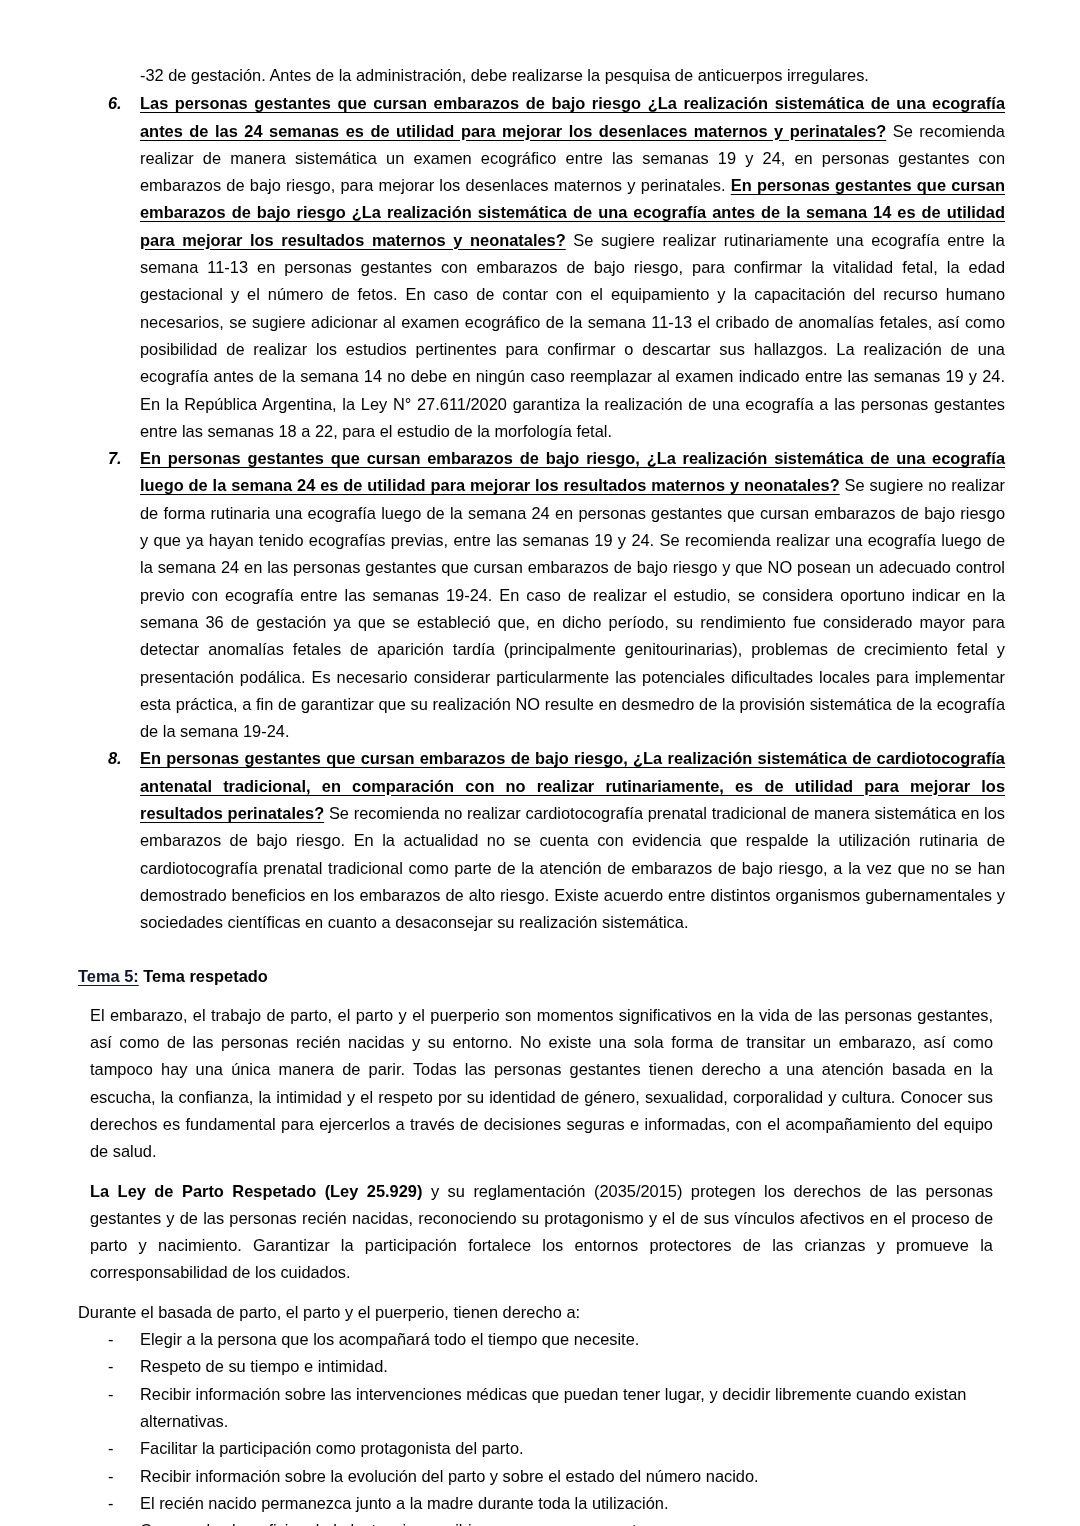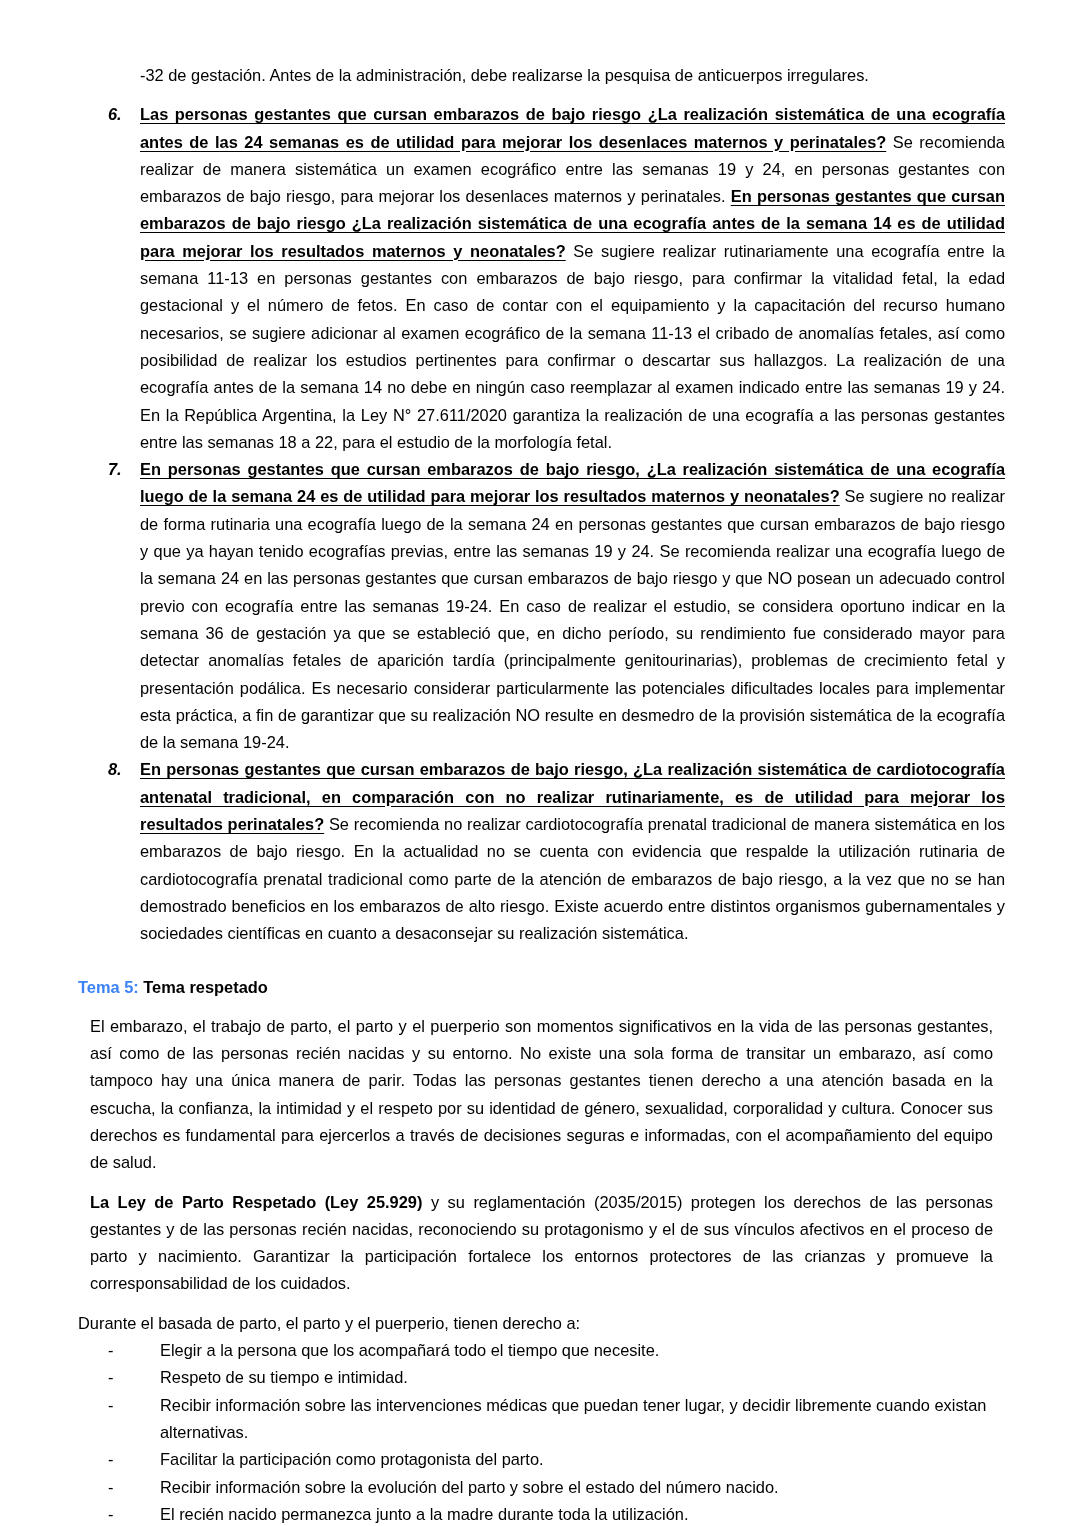--- a/index.html
+++ b/index.html
@@ -28,21 +28,21 @@
     text-justify: inter-word;
   }
 
   
   .ol-block {
     list-style: none;
     margin: 0;
     padding: 0;
   }
   .cont-line {
-    margin: 0 0 12px 62px;
+    margin: 0 0 1px 62px;
     text-align: justify;
   }
   .li {
     position: relative;
     margin: 0 0 0 62px;
     padding-left: 0;
     text-align: justify;
   }
   .li .marker {
     position: absolute;
@@ -69,21 +69,22 @@
   .tema-block {
     margin-top: 26px;
   }
   .tema-h {
     font-size: 16.4px;
     line-height: 27.3px;
     font-weight: bold;
     text-align: left;
   }
   .tema-h .tema-label {
-    color: #3b82f6;
+    color: #0f172a;
+    text-decoration: underline;
     text-underline-offset: 2.5px;
   }
   .tema-h .tema-title {
     color: #000000;
   }
   .para {
     margin: 12px;
     text-align: justify;
   }
   .para-left {
@@ -102,21 +103,21 @@
     margin: 0 0 0 62px;
     text-align: left;
   }
   .dli .dash {
     position: absolute;
     left: -32px;
     top: 0;
     width: 26px;
     line-height: 27.3px;
   }
-  .dli-body { display: block; margin-left: 20px; }
+  .dli-body { display: block; }
 </style>
 </head>
 <body>
 
 <div id="page">
   <div class="doc">
 
     <div class="cont-line">-32 de gestación. Antes de la administración, debe realizarse la pesquisa de anticuerpos irregulares.</div>
 
     <div class="ol-block">

